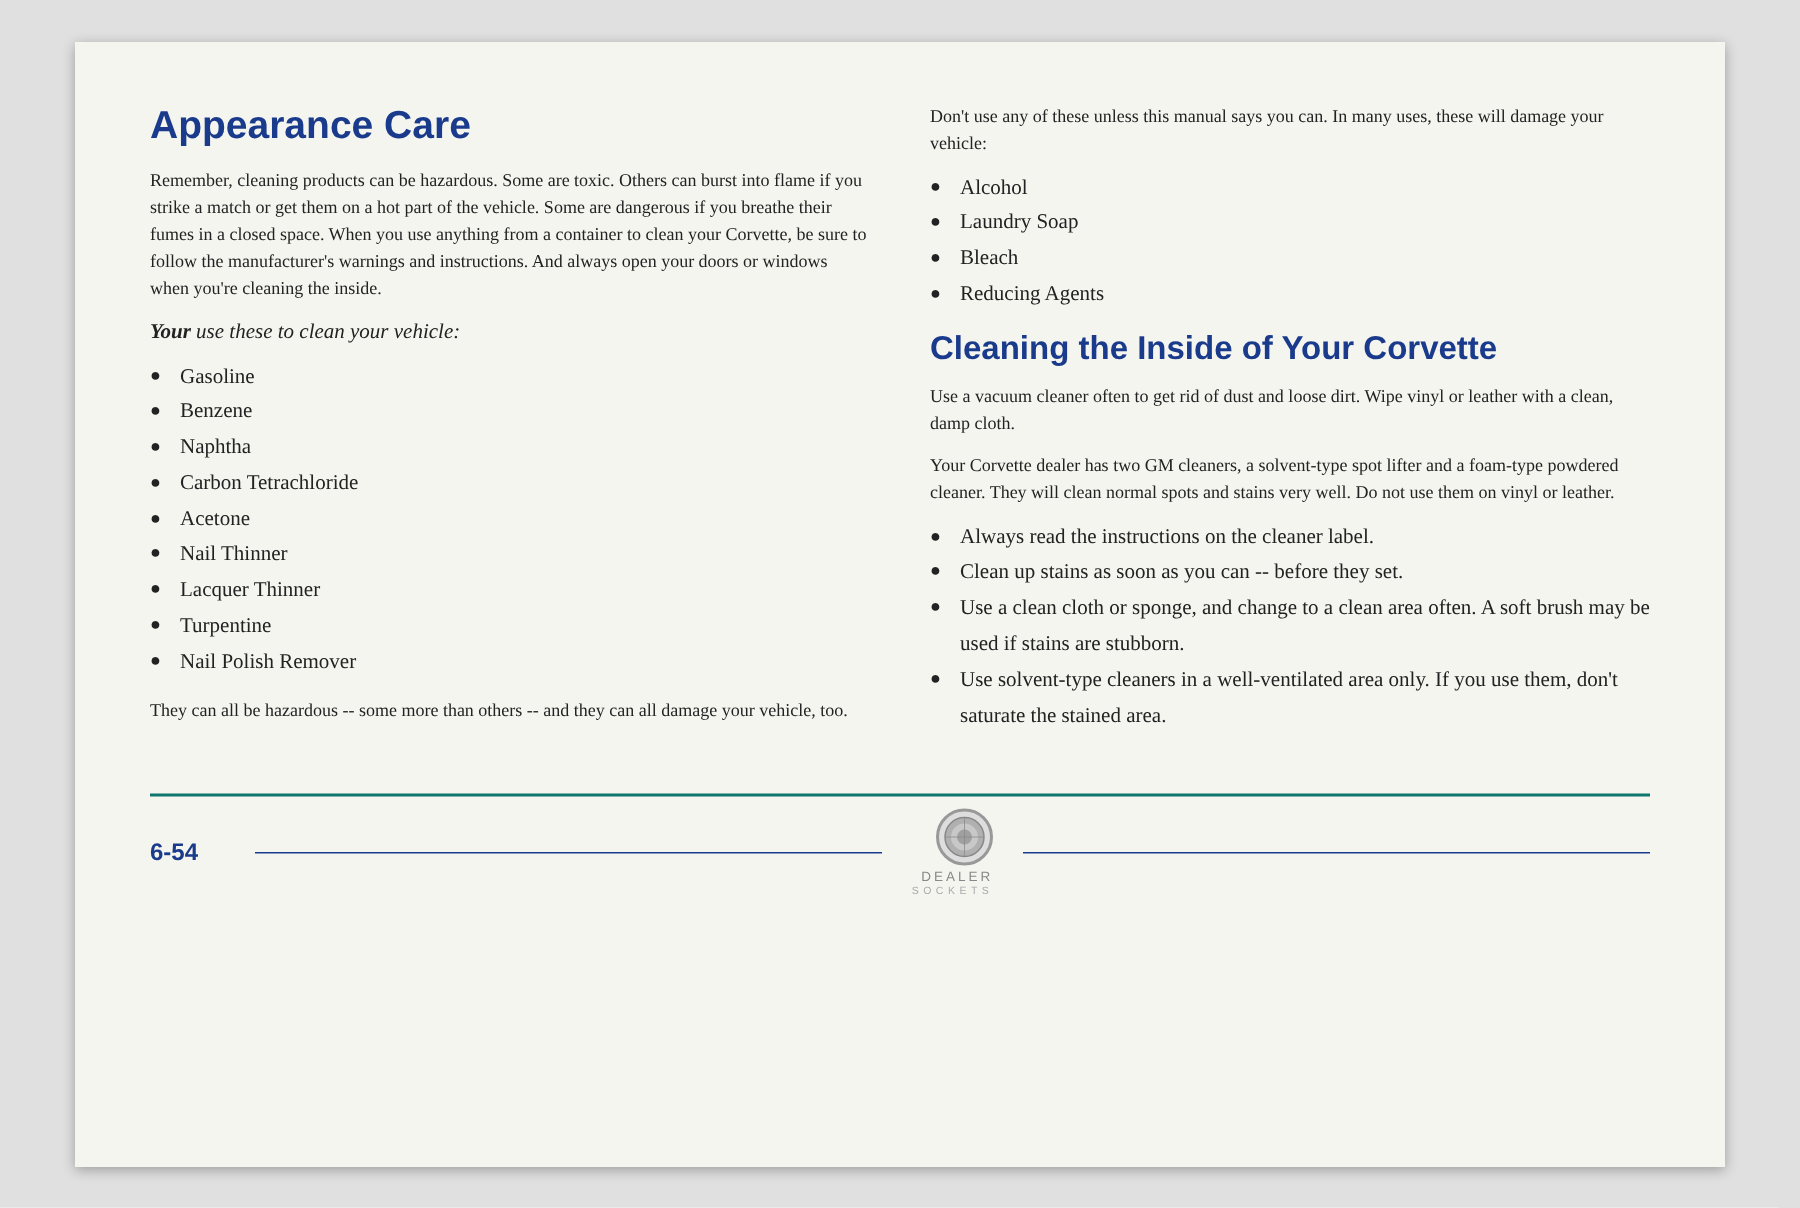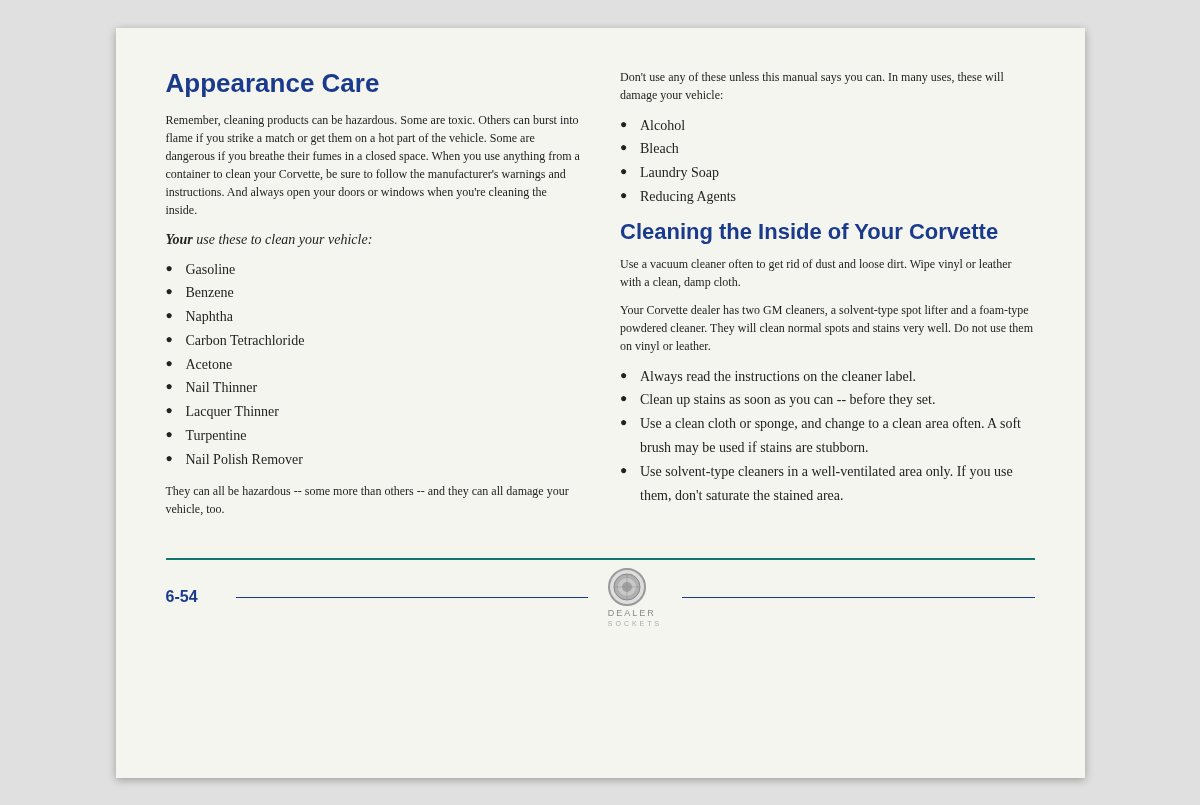--- a/index.html
+++ b/index.html
@@ -5,21 +5,21 @@
     * { box-sizing: border-box; margin: 0; padding: 0; }
     body {
       background: #e0e0e0;
       display: flex;
       justify-content: center;
       align-items: center;
       min-height: 100vh;
       font-family: Times New Roman, Times, serif;
     }
     .page {
-      width: 969px;
+      width: 1100px;
       min-height: 750px;
       background: #f5f5f0;
       padding: 40px 50px 30px 50px;
       position: relative;
       box-shadow: 0 2px 8px rgba(0,0,0,0.3);
     }
     .content {
       display: flex;
       gap: 40px;
     }
@@ -95,21 +95,21 @@
       min-width: 50px;
     }
     .footer-line {
       flex: 1;
       height: 1px;
       background: #1a3a8c;
     }
     .dealer-logo {
       display: flex;
       flex-direction: column;
-      align-items: flex-start;
+      align-items: flex-end;
       gap: 2px;
     }
     .dealer-circle {
       width: 38px;
       height: 38px;
       border: 2px solid #999;
       border-radius: 50%;
       background: #ddd;
       display: flex;
       align-items: center;
@@ -158,22 +158,22 @@
         <li>Turpentine</li>
         <li>Nail Polish Remover</li>
       </ul>
       <p>They can all be hazardous -- some more than others -- and they can all damage your vehicle, too.</p>
     </div>
 
     <div class="right-col">
       <p>Don't use any of these unless this manual says you can. In many uses, these will damage your vehicle:</p>
       <ul>
         <li>Alcohol</li>
+        <li>Laundry Soap</li>
         <li>Bleach</li>
-        <li>Laundry Soap</li>
         <li>Reducing Agents</li>
       </ul>
       <h2>Cleaning the Inside of Your Corvette</h2>
       <p>Use a vacuum cleaner often to get rid of dust and loose dirt. Wipe vinyl or leather with a clean, damp cloth.</p>
       <p>Your Corvette dealer has two GM cleaners, a solvent-type spot lifter and a foam-type powdered cleaner. They will clean normal spots and stains very well. Do not use them on vinyl or leather.</p>
       <ul>
         <li>Always read the instructions on the cleaner label.</li>
         <li>Clean up stains as soon as you can -- before they set.</li>
         <li>Use a clean cloth or sponge, and change to a clean area often. A soft brush may be used if stains are stubborn.</li>
         <li>Use solvent-type cleaners in a well-ventilated area only. If you use them, don't saturate the stained area.</li>

